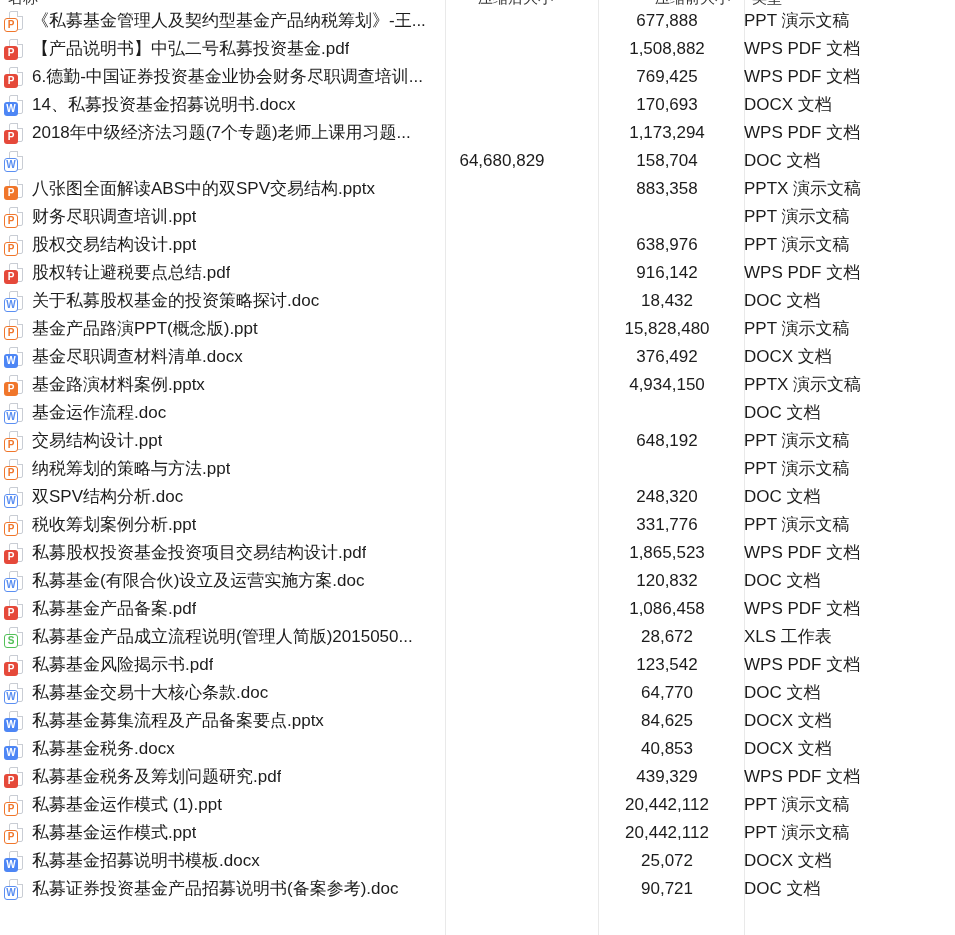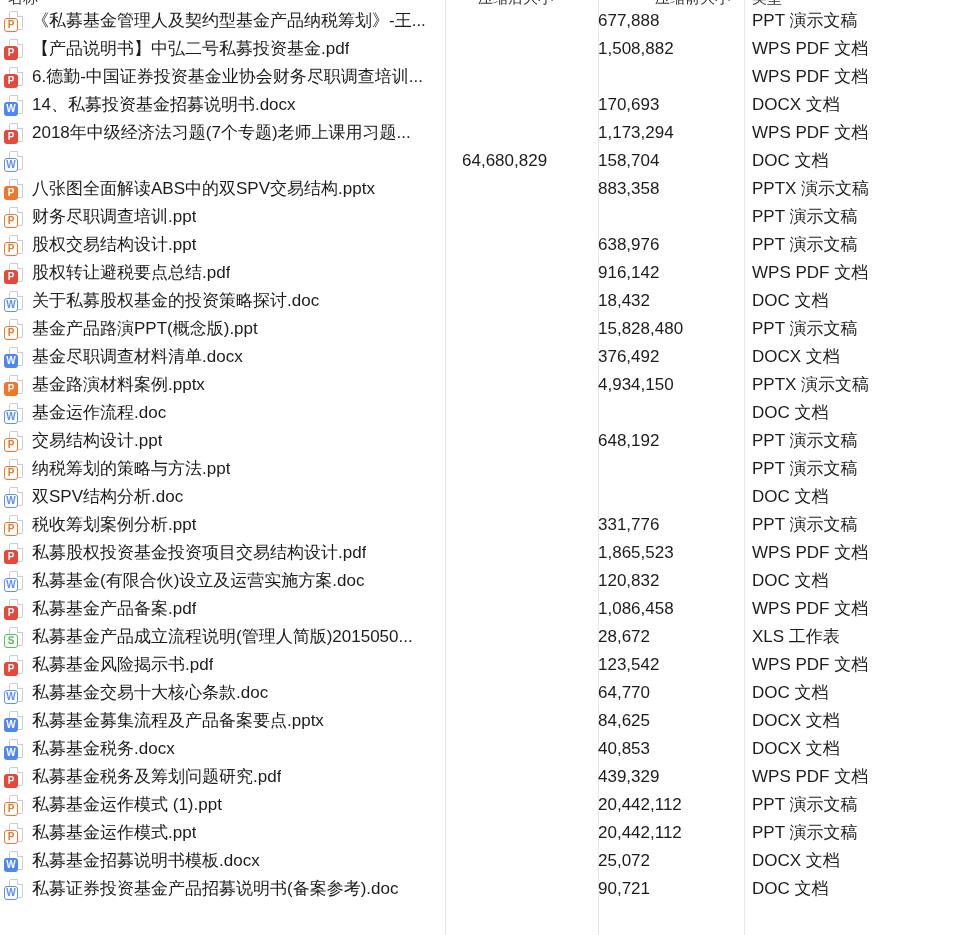--- a/index.html
+++ b/index.html
@@ -27,29 +27,29 @@
 
   #file-list { position:absolute; top:7px; left:0; width:955px; }
   .row { position:relative; height:28px; line-height:28px; font-size:17px; }
   .c-name {
     position:absolute; left:0; top:0; width:444px; height:28px;
     display:flex; align-items:center; padding-left:4px;
     white-space:nowrap; overflow:hidden;
   }
   .c-name .fname { white-space:nowrap; overflow:hidden; }
   .c-packed {
-    position:absolute; left:462px; top:0; width:153px; height:28px;
-    text-align:left; padding-right:11px;
+    position:absolute; left:431px; top:0; width:153px; height:28px;
+    text-align:center; padding-right:11px;
   }
   .c-size {
     position:absolute; left:598px; top:0; width:146px; height:28px;
-    text-align:left; padding-right:8px;
+    text-align:center; padding-right:8px;
   }
   .c-type {
-    position:absolute; left:744px; top:0; height:28px; padding-left:8px;
+    position:absolute; left:744px; top:0; height:28px; 
     white-space:nowrap;
   }
 
   
   .ficon { position:relative; width:19px; height:21px; flex:none; margin-right:9px; }
   .ficon .page {
     position:absolute; top:0; right:0; width:14px; height:19px;
     border:1px solid #c9cdd4; border-radius:2px; background:#fff;
   }
   .ficon .page::after {
@@ -105,20 +105,21 @@
     </div>
     <div class="row">
       <div class="c-name">
         <span class="ficon">
           <span class="page"></span>
           <span class="badge solid" style="background: rgb(229, 73, 58);">P</span>
         </span>
         <span class="fname">6.德勤-中国证券投资基金业协会财务尽职调查培训...</span>
       </div>
       <div class="c-packed"></div>
+      <div class="c-size">769,425</div>
       <div class="c-type">WPS PDF 文档</div>
     </div>
     <div class="row">
       <div class="c-name">
         <span class="ficon">
           <span class="page"></span>
           <span class="badge solid" style="background: rgb(77, 134, 245);">W</span>
         </span>
         <span class="fname">14、私募投资基金招募说明书.docx</span>
       </div>
@@ -280,20 +281,21 @@
     </div>
     <div class="row">
       <div class="c-name">
         <span class="ficon">
           <span class="page"></span>
           <span class="badge outline" style="border: 1px solid rgb(91, 143, 242); color: rgb(91, 143, 242);">W</span>
         </span>
         <span class="fname">双SPV结构分析.doc</span>
       </div>
       <div class="c-packed"></div>
+      <div class="c-size">248,320</div>
       <div class="c-type">DOC 文档</div>
     </div>
     <div class="row">
       <div class="c-name">
         <span class="ficon">
           <span class="page"></span>
           <span class="badge outline" style="border: 1px solid rgb(240, 118, 43); color: rgb(240, 118, 43);">P</span>
         </span>
         <span class="fname">税收筹划案例分析.ppt</span>
       </div>

